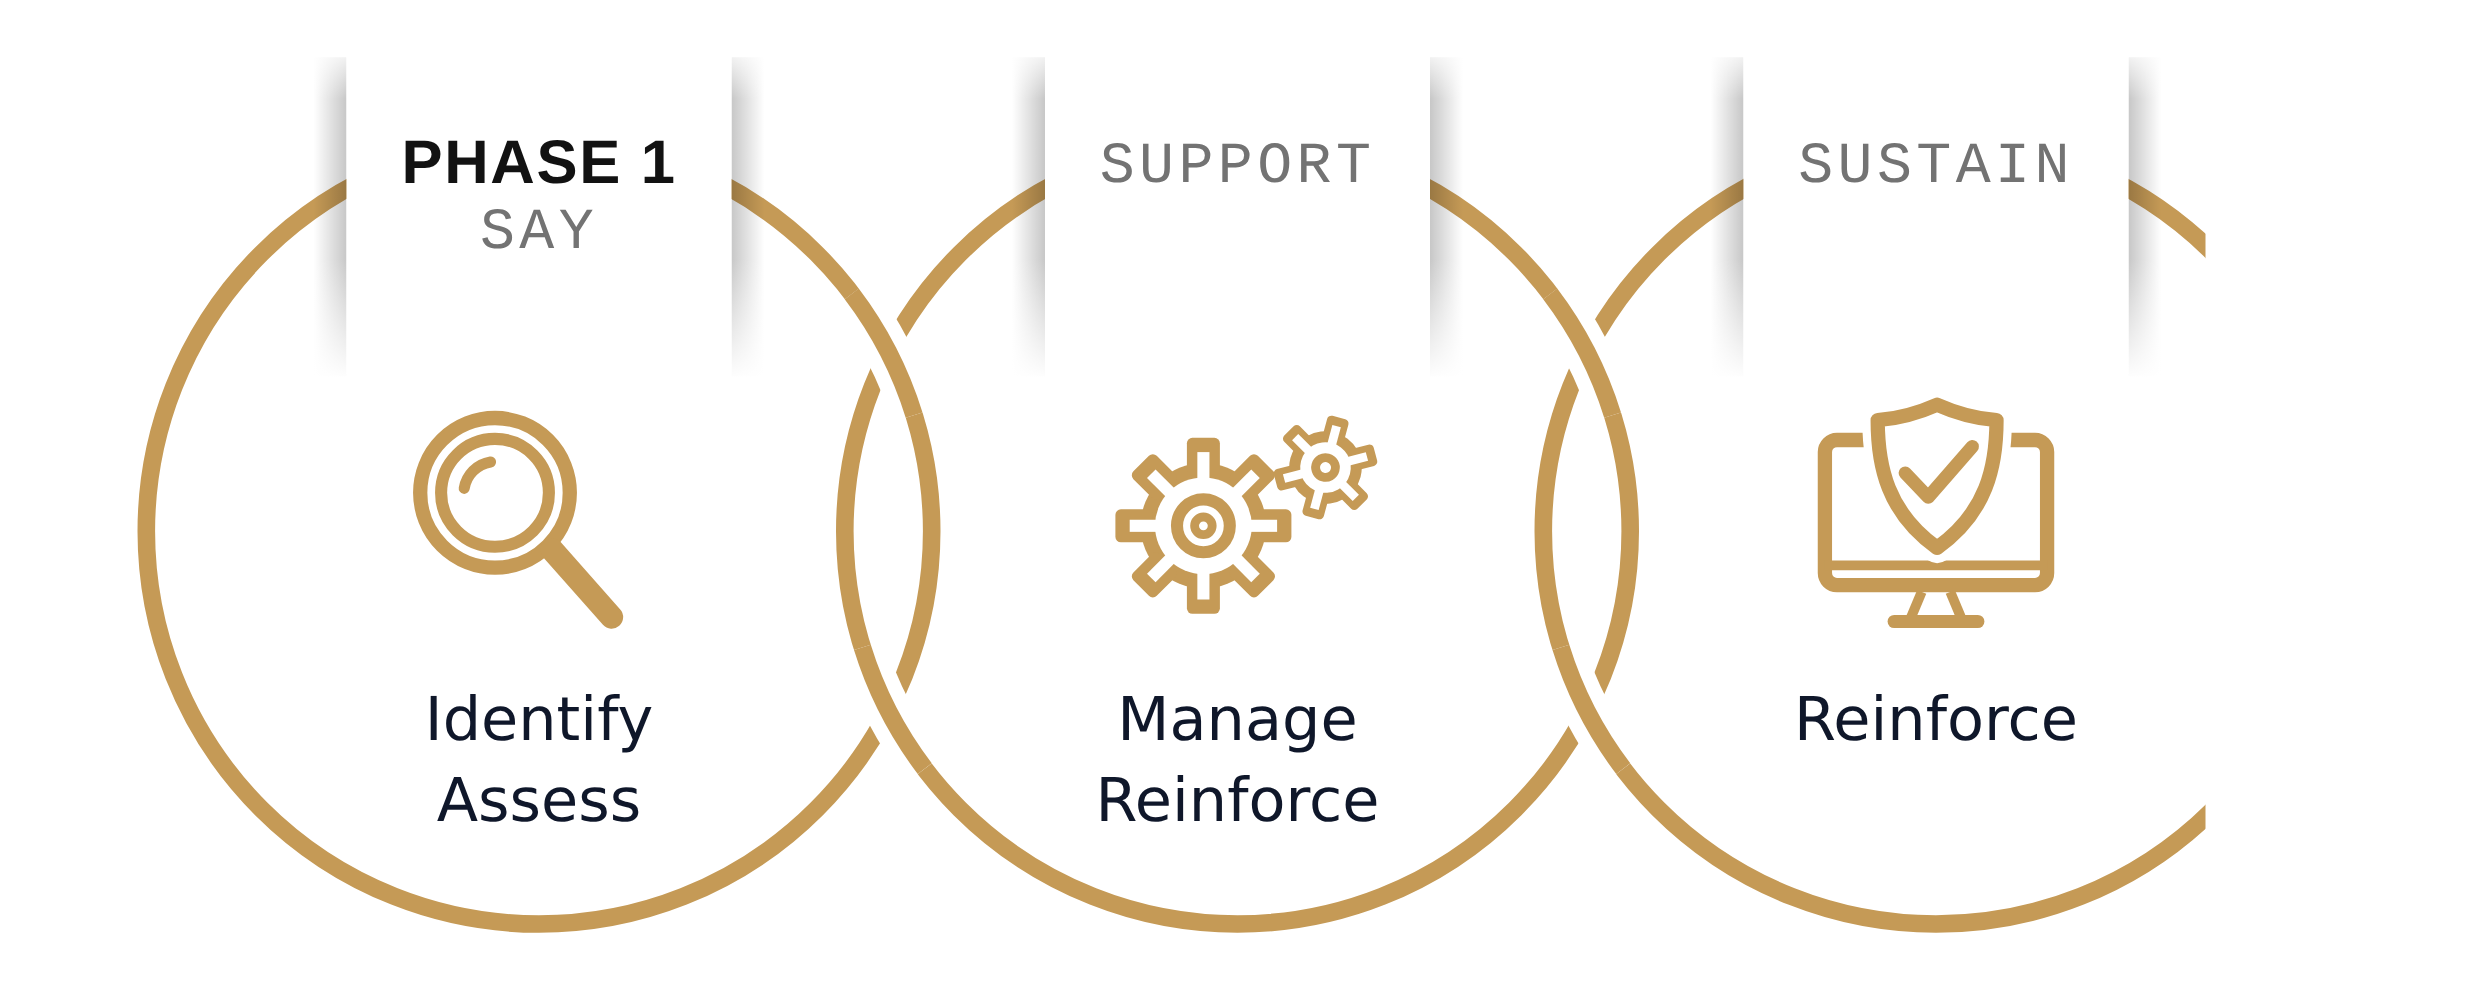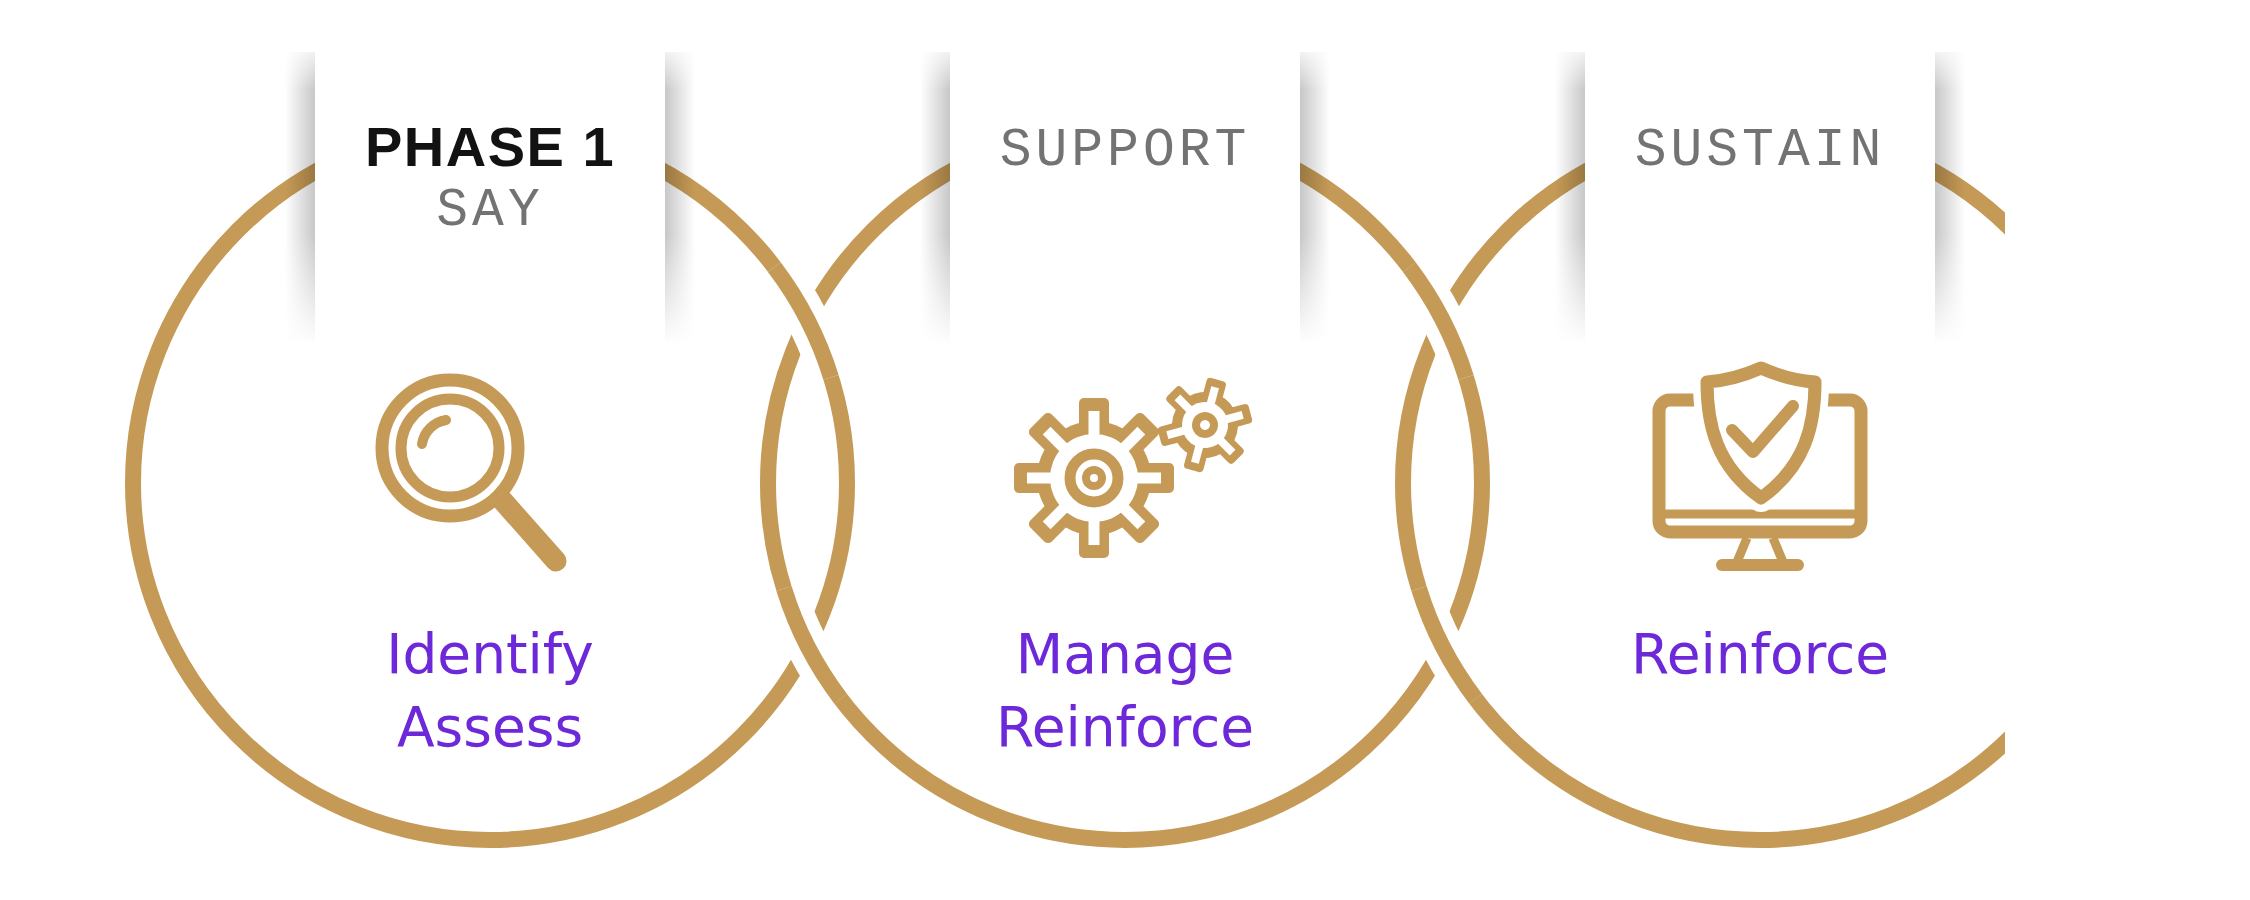--- a/index.html
+++ b/index.html
@@ -47,21 +47,21 @@
   .phase-words {
     position: absolute;
     top: 618px;
     transform: translateX(-50%);
     text-align: center;
     white-space: nowrap;
     font-family: "DejaVu Sans", sans-serif;
     font-weight: 400;
     font-size: 55px;
     line-height: 73px;
-    color: #6d28d9;
+    color: #0f172a;
   }
   .icon-svg { position: absolute; left: 0; top: 0; }
 </style>
 </head>
 <body>
 
 <div class="stage">
 
   <svg class="rings-svg" width="2250" height="900" viewBox="0 0 2250 900">
     <defs>

